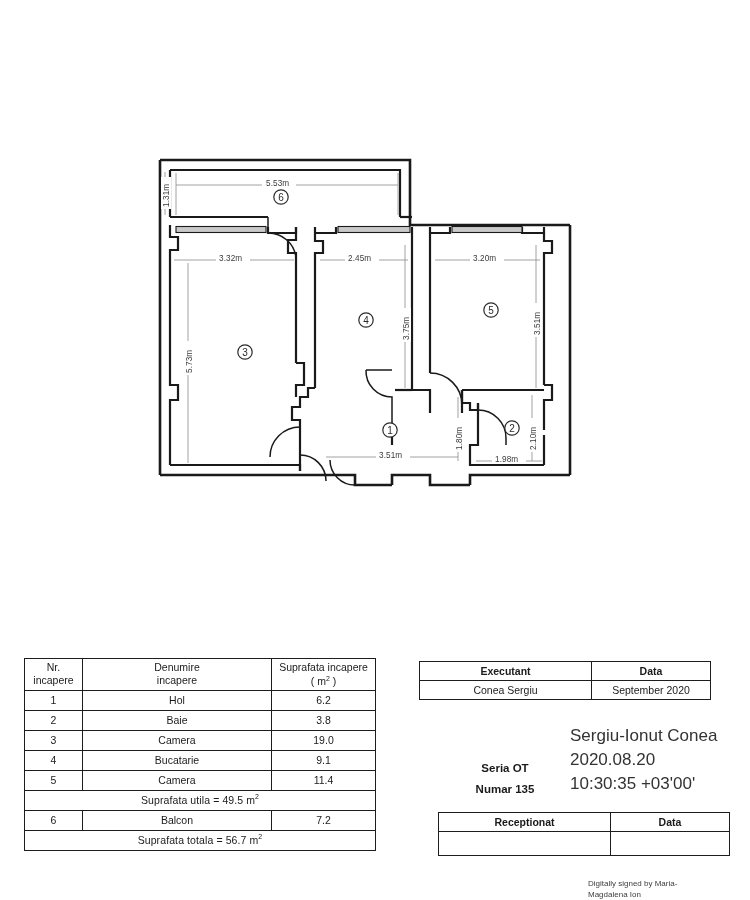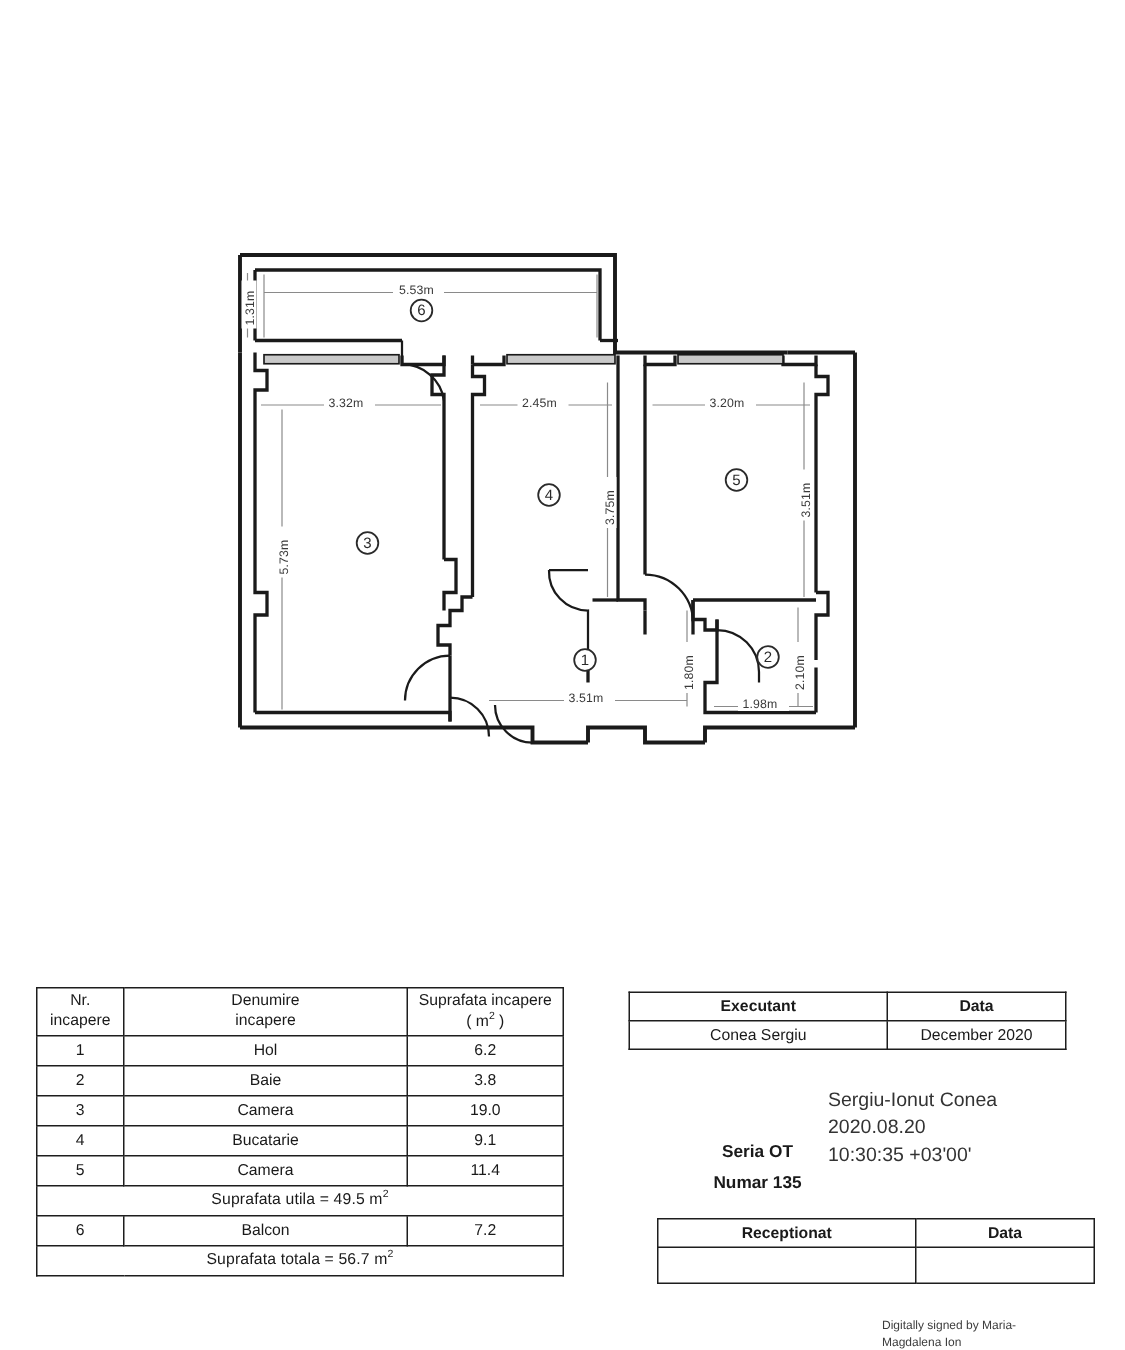--- a/index.html
+++ b/index.html
@@ -13,21 +13,21 @@
     position: relative;
     font-family: "Liberation Sans", sans-serif;
     color: #1a1a1a;
     overflow: hidden;
   }
 
   
   #floorplan-region {
     position: absolute;
     left: 140px;
-    top: 155px;
+    top: 145px;
     width: 450px;
     height: 355px;
   }
   #floorplan-svg { display: block; }
 
   .fp-dim-text {
     font-family: "Liberation Sans", sans-serif;
     font-size: 8.2px;
     fill: #3a3a3a;
     letter-spacing: 0.1px;
@@ -110,24 +110,24 @@
     width: 130px;
     text-align: center;
     font-weight: bold;
     font-size: 11.5px;
     line-height: 1.85;
     color: #1a1a1a;
   }
 
   #signature-block {
     position: absolute;
-    left: 552px;
+    left: 570px;
     top: 724px;
     width: 180px;
-    font-size: 13px;
+    font-size: 17px;
     line-height: 1.42;
     color: #333333;
     white-space: nowrap;
   }
   #signature-block .sig-line { display: block; }
 
   #signer2-block {
     position: absolute;
     left: 418px;
     top: 876px;
@@ -407,21 +407,21 @@
         <col class="mcol-a">
         <col>
       </colgroup>
     <tbody>
       <tr>
         <th>Executant</th>
         <th>Data</th>
       </tr>
       <tr>
         <td>Conea Sergiu</td>
-        <td>December 2020</td>
+        <td>September 2020</td>
       </tr>
     </tbody>
   </table>
 </div>
 
 <div id="seria-block">
   <div>Seria OT</div>
   <div>Numar 135</div>
 </div>
 

